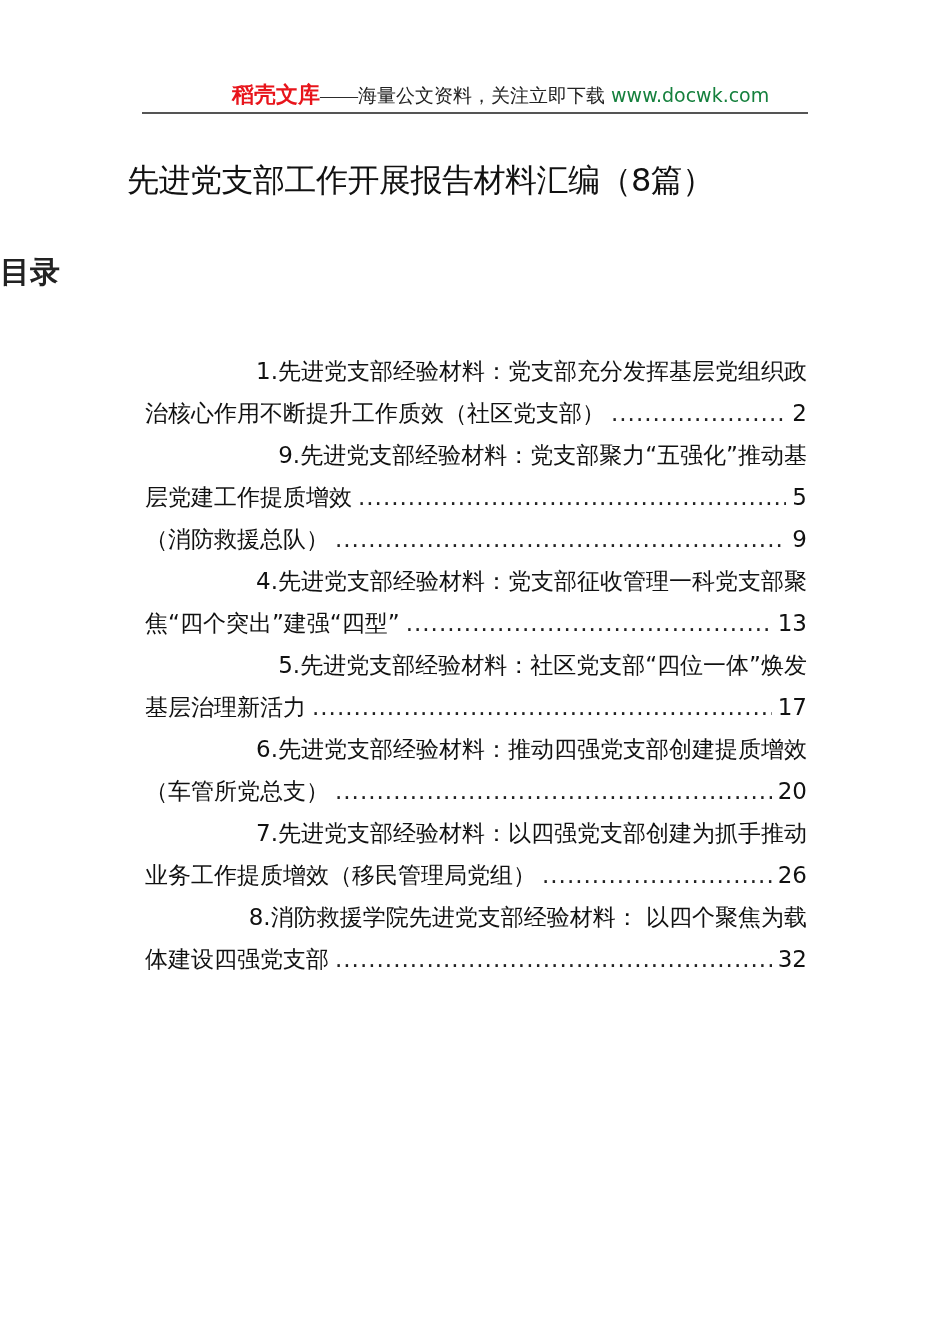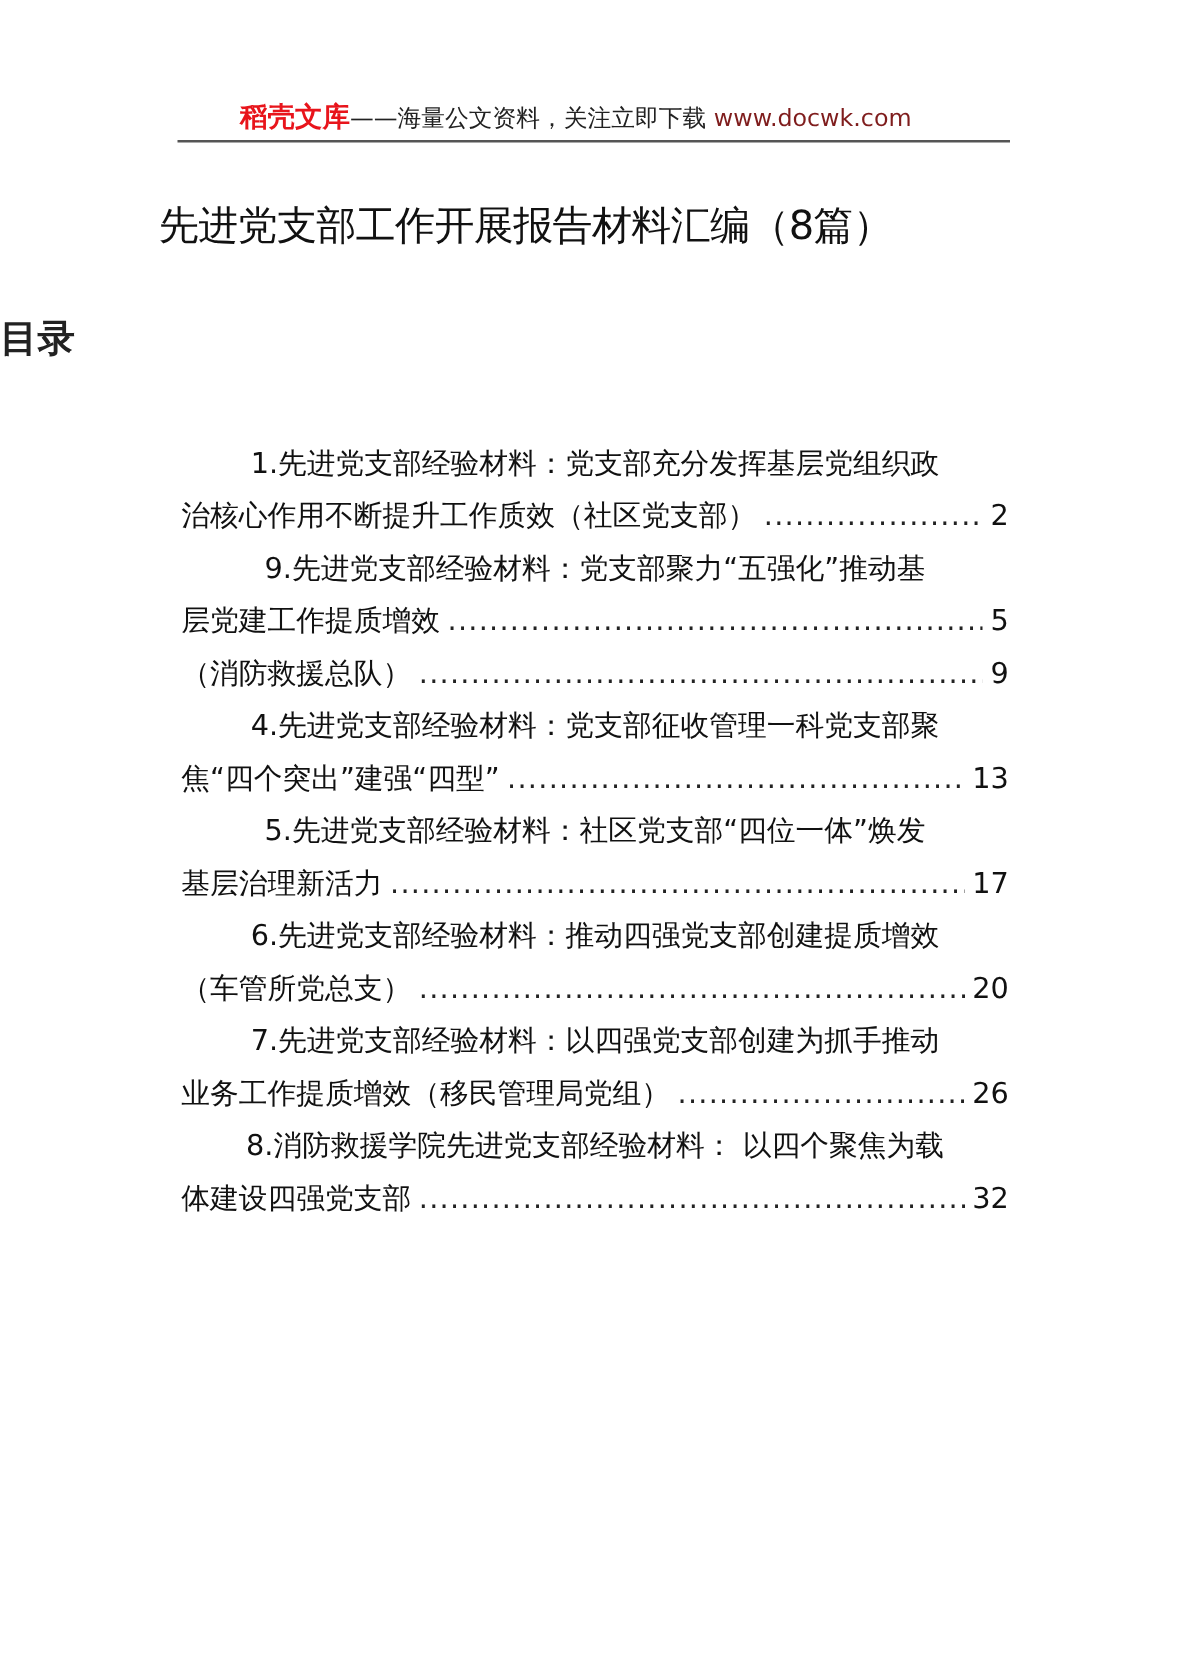--- a/index.html
+++ b/index.html
@@ -29,26 +29,28 @@
       left: 50px;
       top: 4px;
       white-space: nowrap;
       font-size: 19px;
       line-height: 26px;
     }
     .brand {
       color: #e8141b;
       font-weight: bold;
       font-size: 22px;
+      margin-left: 40px;
     }
     .slogan {
       color: #222222;
+      font-family: Liberation Serif, serif;
     }
     .site-url {
-      color: #7f1d1d;
+      color: #15803d;
       font-size: 19px;
     }
     .doc-title {
       position: absolute;
       left: 127px;
       top: 158px;
       font-size: 32px;
       line-height: 44px;
       white-space: nowrap;
       color: #111111;
@@ -70,21 +72,21 @@
       position: absolute;
       left: 145px;
       top: 350px;
       width: 662px;
     }
     .toc-entry {
       font-size: 23px;
       line-height: 42px;
     }
     .toc-line1 {
-      text-align: center;
+      text-align: right;
       white-space: nowrap;
       overflow: hidden;
     }
     .toc-line2 {
       display: flex;
       align-items: baseline;
       white-space: nowrap;
     }
     .toc-line2 .rest {
       flex: 0 0 auto;

